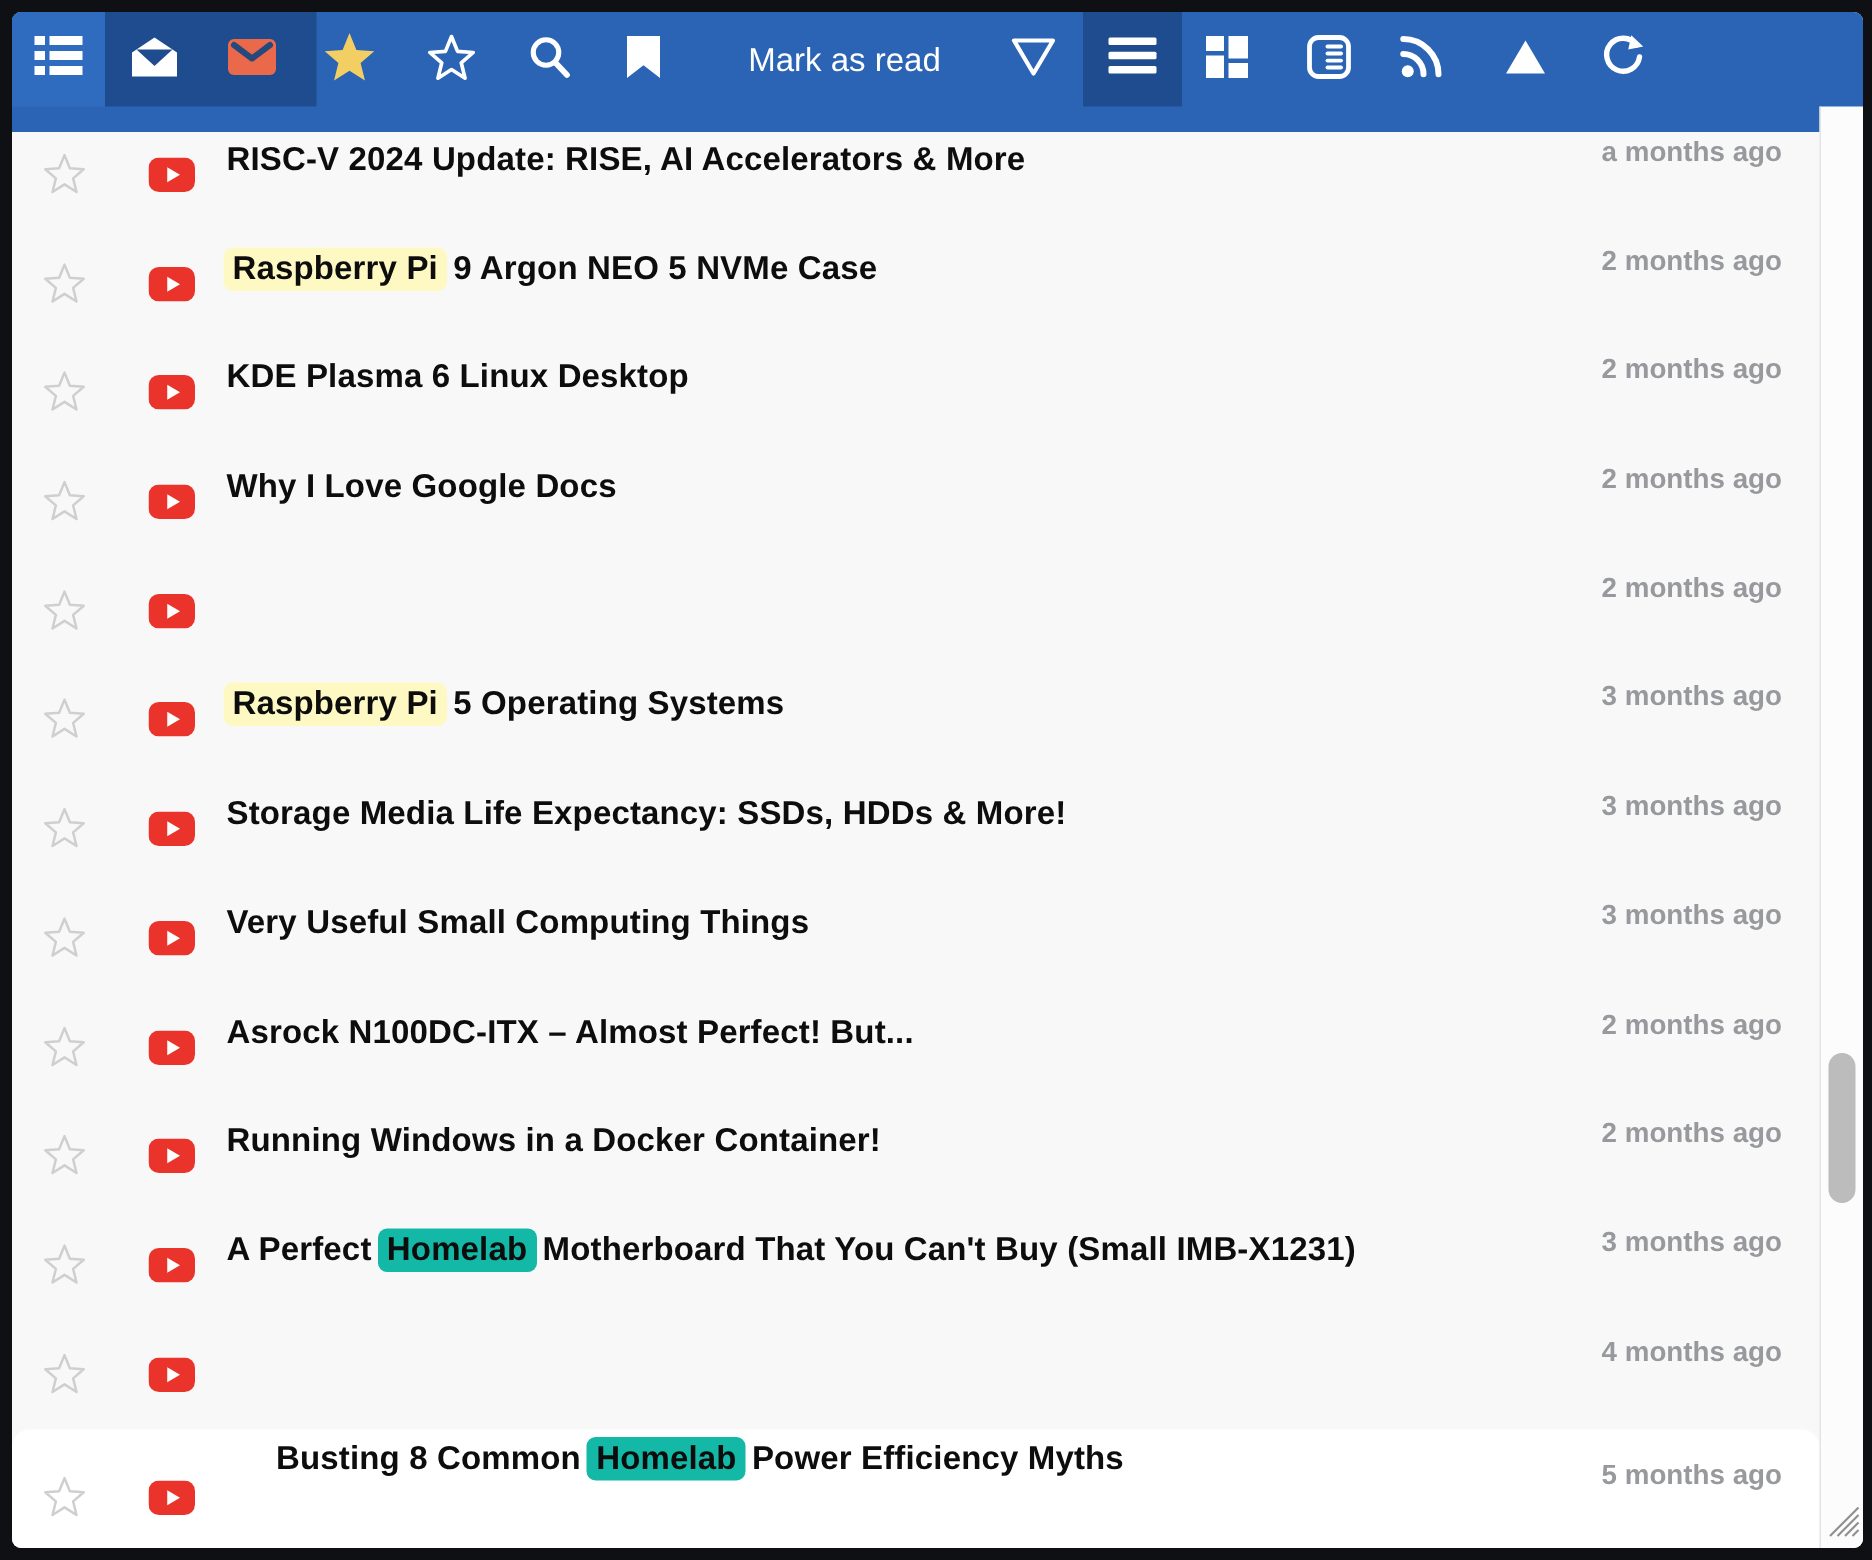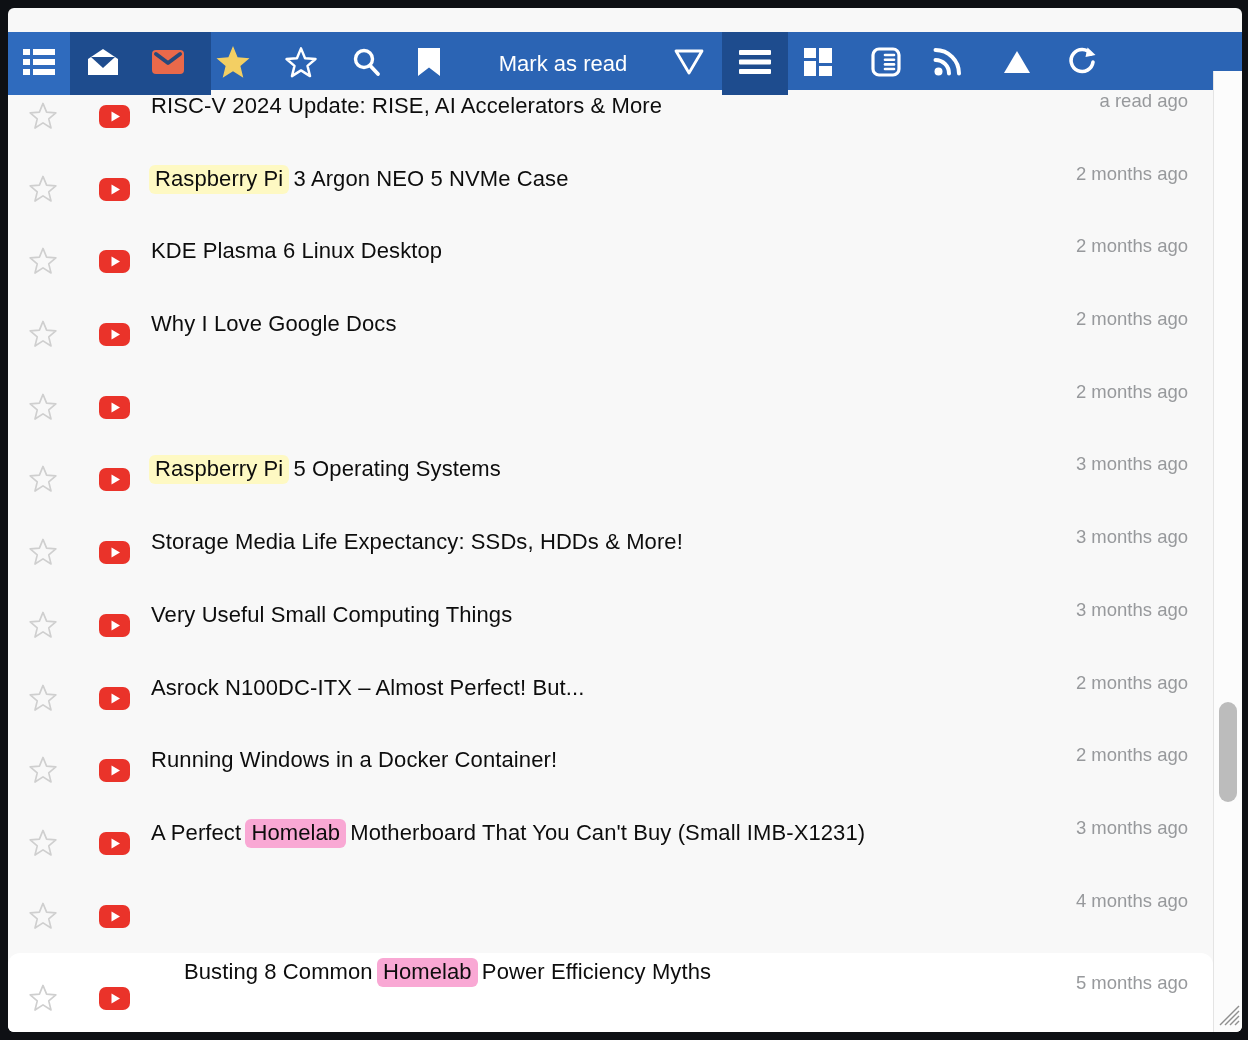--- a/index.html
+++ b/index.html
@@ -6,21 +6,21 @@
   body{
     width:1248px;height:1040px;background:#0e1014;position:relative;overflow:hidden;
     font-family:"Liberation Sans","DejaVu Sans",sans-serif;
   }
   .window{
     position:absolute;left:8px;top:8px;width:1234px;height:1024px;
     background:#f8f8f8;border-radius:6px;overflow:hidden;
   }
   
   .toolbar{
-    position:absolute;left:0;top:0;width:100%;height:58px;background:#2b64b4;margin-top:24px;
+    position:absolute;left:0;top:0;width:100%;height:80px;background:#2b64b4;
   }
   .tb-btn{
     position:absolute;top:0;height:63px;width:44px;border:none;background:transparent;
     display:flex;align-items:center;justify-content:center;padding:0;cursor:pointer;
   }
   .tb-tile-light{position:absolute;left:0;top:0;width:62px;height:63px;background:#2f6bbe;
     display:flex;align-items:center;justify-content:center;cursor:pointer;}
   .tb-dark{position:absolute;left:62px;top:0;width:141px;height:63px;background:#1e4c8e;}
   .tb-dark2{position:absolute;left:714px;top:0;width:66px;height:63px;background:#1e4c8e;
     display:flex;align-items:center;justify-content:center;cursor:pointer;}
@@ -44,23 +44,23 @@
     position:absolute;left:143px;top:22px;font-size:22px;color:#0d0d0d;
     white-space:nowrap;letter-spacing:0.1px;
   }
   .row .time{
     position:absolute;right:25px;top:19px;font-size:18.5px;color:#97999c;white-space:nowrap;
   }
   .row.last .star{top:40px;}
   .row.last .yt{top:44px;}
   .row.last .title{top:16px;margin-left:33px;}
   .row.last .time{top:29px;}
-  .row .star,.row .yt,.row .title,.row .time{z-index:1;}
+  .row .star,.row .yt,.row .title,.row .time{z-index:1;font-weight:bold;}
   .hl-bright{background:#fef9c3;border-radius:6px;padding:1px 6px 3px;margin:0 -2px;}
-  .hl-pale{background:#f9a8d4;border-radius:6px;padding:1px 6px 3px;margin:0 -2px;}
+  .hl-pale{background:#14b8a6;border-radius:6px;padding:1px 6px 3px;margin:0 -2px;}
   
   .scroll-track{
     position:absolute;right:0;top:0;width:29px;height:961px;background:#fcfcfc;
     border-left:1px solid #e4e4e4;box-sizing:border-box;
   }
   .scroll-thumb{
     position:absolute;left:5px;top:631px;width:18px;height:100px;background:#bcbcbc;border-radius:9px;
   }
   .resize-grip{position:absolute;right:2px;bottom:2px;z-index:3;}
 </style>
@@ -224,36 +224,36 @@
         <path d="M18 2.5 L22.3 13 L33.4 13.8 L24.9 21.1 L27.6 32 L18 25.9 L8.4 32 L11.1 21.1 L2.6 13.8 L13.7 13 Z" fill="none" stroke="#cfcfcf" stroke-width="2" stroke-linejoin="round"></path>
       </svg>
     </span>
     <span class="yt">
       <svg width="31" height="23" viewBox="0 0 31 23">
         <rect x="0" y="0" width="31" height="23" rx="7" fill="#ea332a"></rect>
         <path d="M12.5 6.5 L12.5 16.5 L21 11.5 Z" fill="#ffffff"></path>
       </svg>
     </span>
     <span class="title"><span>RISC-V 2024 Update: RISE, AI Accelerators &amp; More</span></span>
-    <span class="time">a read ago</span>
-  </div>
-
-  <div class="row">
-    <span class="star">
-      <svg width="30" height="29" viewBox="0 0 36 34">
-        <path d="M18 2.5 L22.3 13 L33.4 13.8 L24.9 21.1 L27.6 32 L18 25.9 L8.4 32 L11.1 21.1 L2.6 13.8 L13.7 13 Z" fill="none" stroke="#cfcfcf" stroke-width="2" stroke-linejoin="round"></path>
-      </svg>
-    </span>
-    <span class="yt">
-      <svg width="31" height="23" viewBox="0 0 31 23">
-        <rect x="0" y="0" width="31" height="23" rx="7" fill="#ea332a"></rect>
-        <path d="M12.5 6.5 L12.5 16.5 L21 11.5 Z" fill="#ffffff"></path>
-      </svg>
-    </span>
-    <span class="title"><span class="hl-bright">Raspberry Pi</span><span> 3 Argon NEO 5 NVMe Case</span></span>
+    <span class="time">a months ago</span>
+  </div>
+
+  <div class="row">
+    <span class="star">
+      <svg width="30" height="29" viewBox="0 0 36 34">
+        <path d="M18 2.5 L22.3 13 L33.4 13.8 L24.9 21.1 L27.6 32 L18 25.9 L8.4 32 L11.1 21.1 L2.6 13.8 L13.7 13 Z" fill="none" stroke="#cfcfcf" stroke-width="2" stroke-linejoin="round"></path>
+      </svg>
+    </span>
+    <span class="yt">
+      <svg width="31" height="23" viewBox="0 0 31 23">
+        <rect x="0" y="0" width="31" height="23" rx="7" fill="#ea332a"></rect>
+        <path d="M12.5 6.5 L12.5 16.5 L21 11.5 Z" fill="#ffffff"></path>
+      </svg>
+    </span>
+    <span class="title"><span class="hl-bright">Raspberry Pi</span><span> 9 Argon NEO 5 NVMe Case</span></span>
     <span class="time">2 months ago</span>
   </div>
 
   <div class="row">
     <span class="star">
       <svg width="30" height="29" viewBox="0 0 36 34">
         <path d="M18 2.5 L22.3 13 L33.4 13.8 L24.9 21.1 L27.6 32 L18 25.9 L8.4 32 L11.1 21.1 L2.6 13.8 L13.7 13 Z" fill="none" stroke="#cfcfcf" stroke-width="2" stroke-linejoin="round"></path>
       </svg>
     </span>
     <span class="yt">

